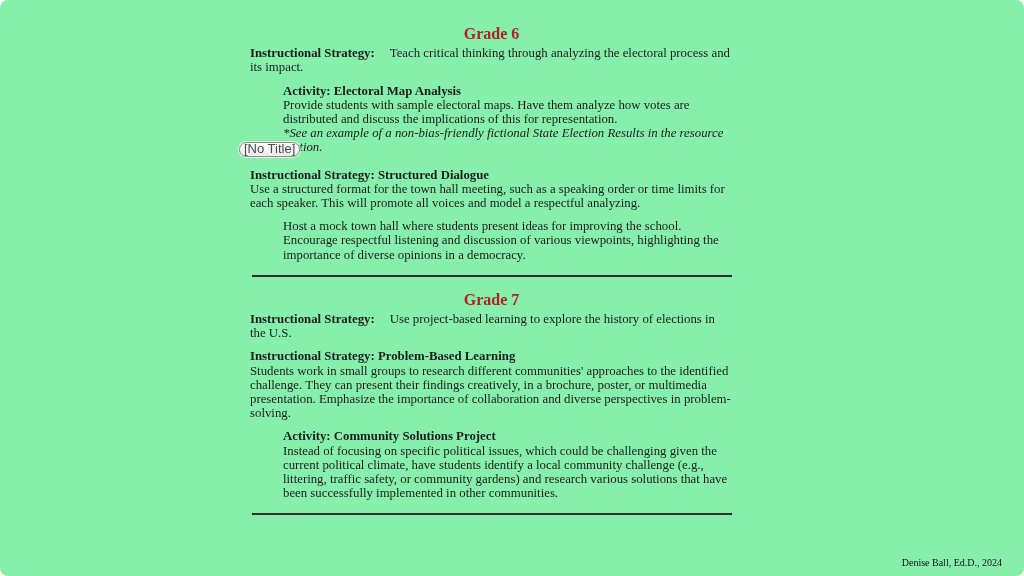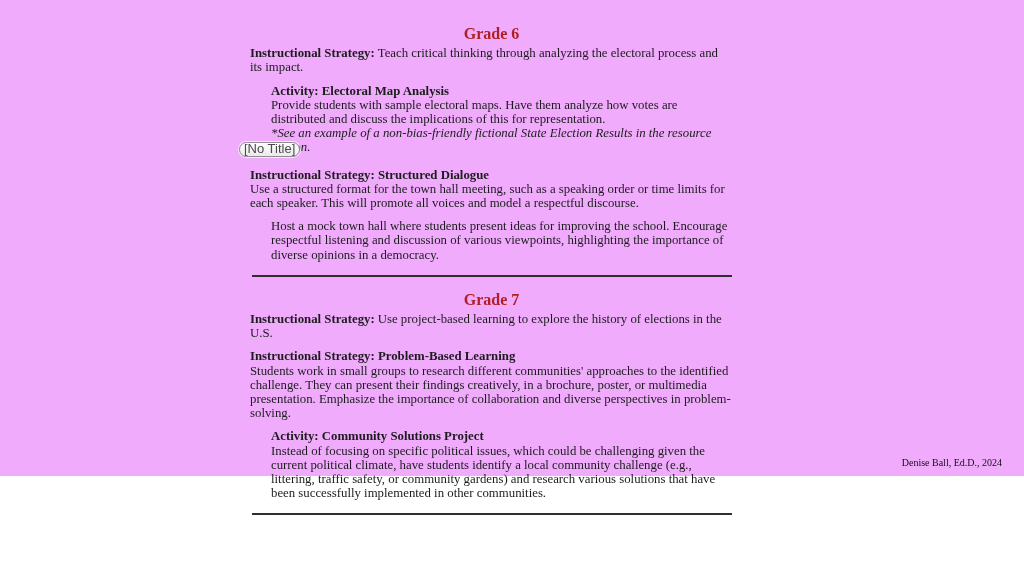--- a/index.html
+++ b/index.html
@@ -8,45 +8,46 @@
     width: 1024px;
     height: 576px;
     background: #ffffff;
     overflow: hidden;
     font-family: "Liberation Serif", serif;
     color: #1c1c1c;
   }
   .page {
     position: relative;
     width: 1024px;
-    height: 476px;
-    background: #f0abfc;
+    height: 576px;
+    background: #86efac;
+    border-radius: 8px;
   }
   .doc {
     position: absolute;
     left: 250px;
     top: 27px;
     width: 483px;
     font-size: 12.8px;
     line-height: 14.2px;
   }
   h2.grade {
     text-align: center;
     font-size: 16px;
     font-weight: bold;
     margin: 0 0 5px 0;
   }
   p { margin: 0; }
   .block { margin-bottom: 9px; }
   .indent {
-    margin-left: 21px;
+    margin-left: 33px;
     margin-bottom: 13px;
   }
   .bold { font-weight: bold; }
-  .inline-label { font-weight: bold; margin-right: 3px; }
+  .inline-label { font-weight: bold; margin-right: 15px; }
   .note { font-style: italic; }
   hr.rule {
     border: none;
     border-top: 2px solid #2e2e2e;
     margin: 7px 0 16px 2px;
     width: 480px;
   }
   .badge {
     position: absolute;
     left: 239px;
@@ -85,21 +86,21 @@
       </p>
 
       <div class="indent">
         <p class="bold">Activity: Electoral Map Analysis</p>
         <p>Provide students with sample electoral maps. Have them analyze how votes are distributed and discuss the implications of this for representation.</p>
         <p class="note">*See an example of a non-bias-friendly fictional State Election Results in the resource section.</p>
       </div>
 
       <div class="block">
         <p class="bold">Instructional Strategy: Structured Dialogue</p>
-        <p>Use a structured format for the town hall meeting, such as a speaking order or time limits for each speaker. This will promote all voices and model a respectful discourse.</p>
+        <p>Use a structured format for the town hall meeting, such as a speaking order or time limits for each speaker. This will promote all voices and model a respectful analyzing.</p>
       </div>
 
       <div class="indent">
         <p>Host a mock town hall where students present ideas for improving the school. Encourage respectful listening and discussion of various viewpoints, highlighting the importance of diverse opinions in a democracy.</p>
       </div>
     </section>
 
     <hr class="rule" style="border-top-color: rgb(46, 46, 46);">
 
     <section>

